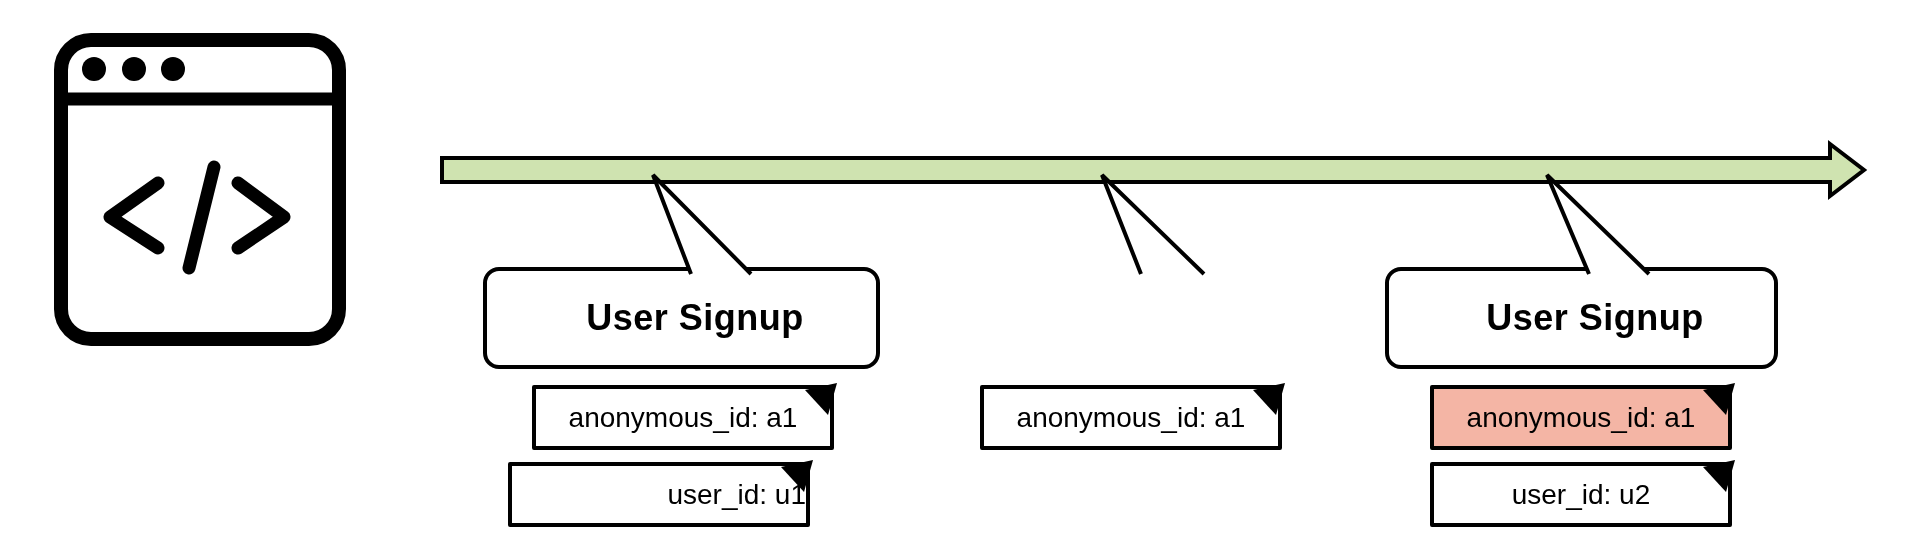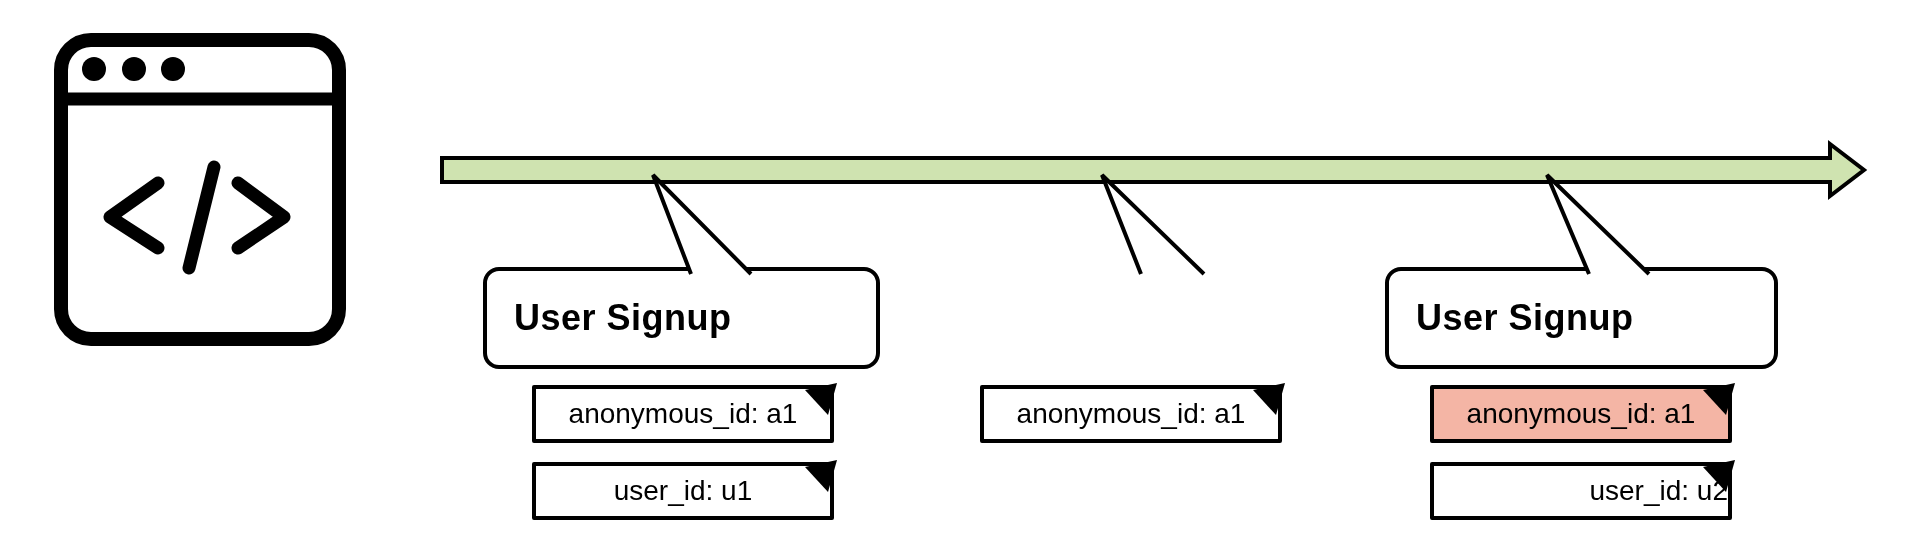--- a/index.html
+++ b/index.html
@@ -19,45 +19,45 @@
   
   .browser-icon{position:absolute;left:53px;top:32px;z-index:2;}
   
   .event-box{
     position:absolute;z-index:1;
     height:102px;
     background:#fff;
     border:4px solid #000;
     border-radius:16px;
     box-sizing:border-box;
-    display:flex;align-items:center;padding-left:27px;
+    display:flex;align-items:center;justify-content:center;padding-left:27px;
   }
   .event-box .event-label{
     font-size:36px;font-weight:bold;color:#000;letter-spacing:0.5px;
   }
   .e1{left:483px;top:267px;width:397px;}
   .e2{left:933px;top:267px;width:397px;}
   .e3{left:1385px;top:267px;width:393px;}
   
   .tag{
     position:absolute;z-index:1;
-    width:302px;height:58px;
+    width:302px;height:65px;
     background:#fff;
     border:4px solid #000;
     border-radius:2px;
     box-sizing:border-box;
     display:flex;align-items:center;justify-content:center;
   }
   .tag--highlight{background:var(--highlight,#f4b5a5);}
   .tag .tag-text{font-size:28px;color:#000;}
   .t1a{left:532px;top:385px;}
-  .t1b{left:532px;top:462px;}
+  .t1b{left:508px;top:462px;justify-content:flex-end;}
   .t2a{left:980px;top:385px;}
   .t3a{left:1430px;top:385px;}
-  .t3b{left:1430px;top:462px;justify-content:flex-end;}
+  .t3b{left:1430px;top:462px;}
   
   .fold{
     position:absolute;top:-8px;right:-11px;
     width:44px;height:44px;
   }
 </style>
 </head>
 <body>
 
 <div class="stage">

